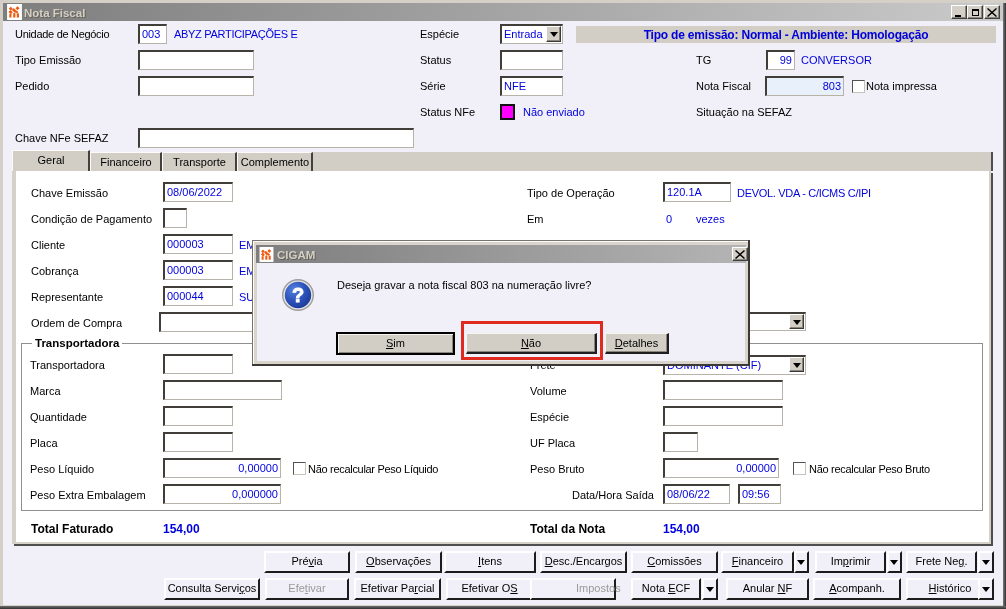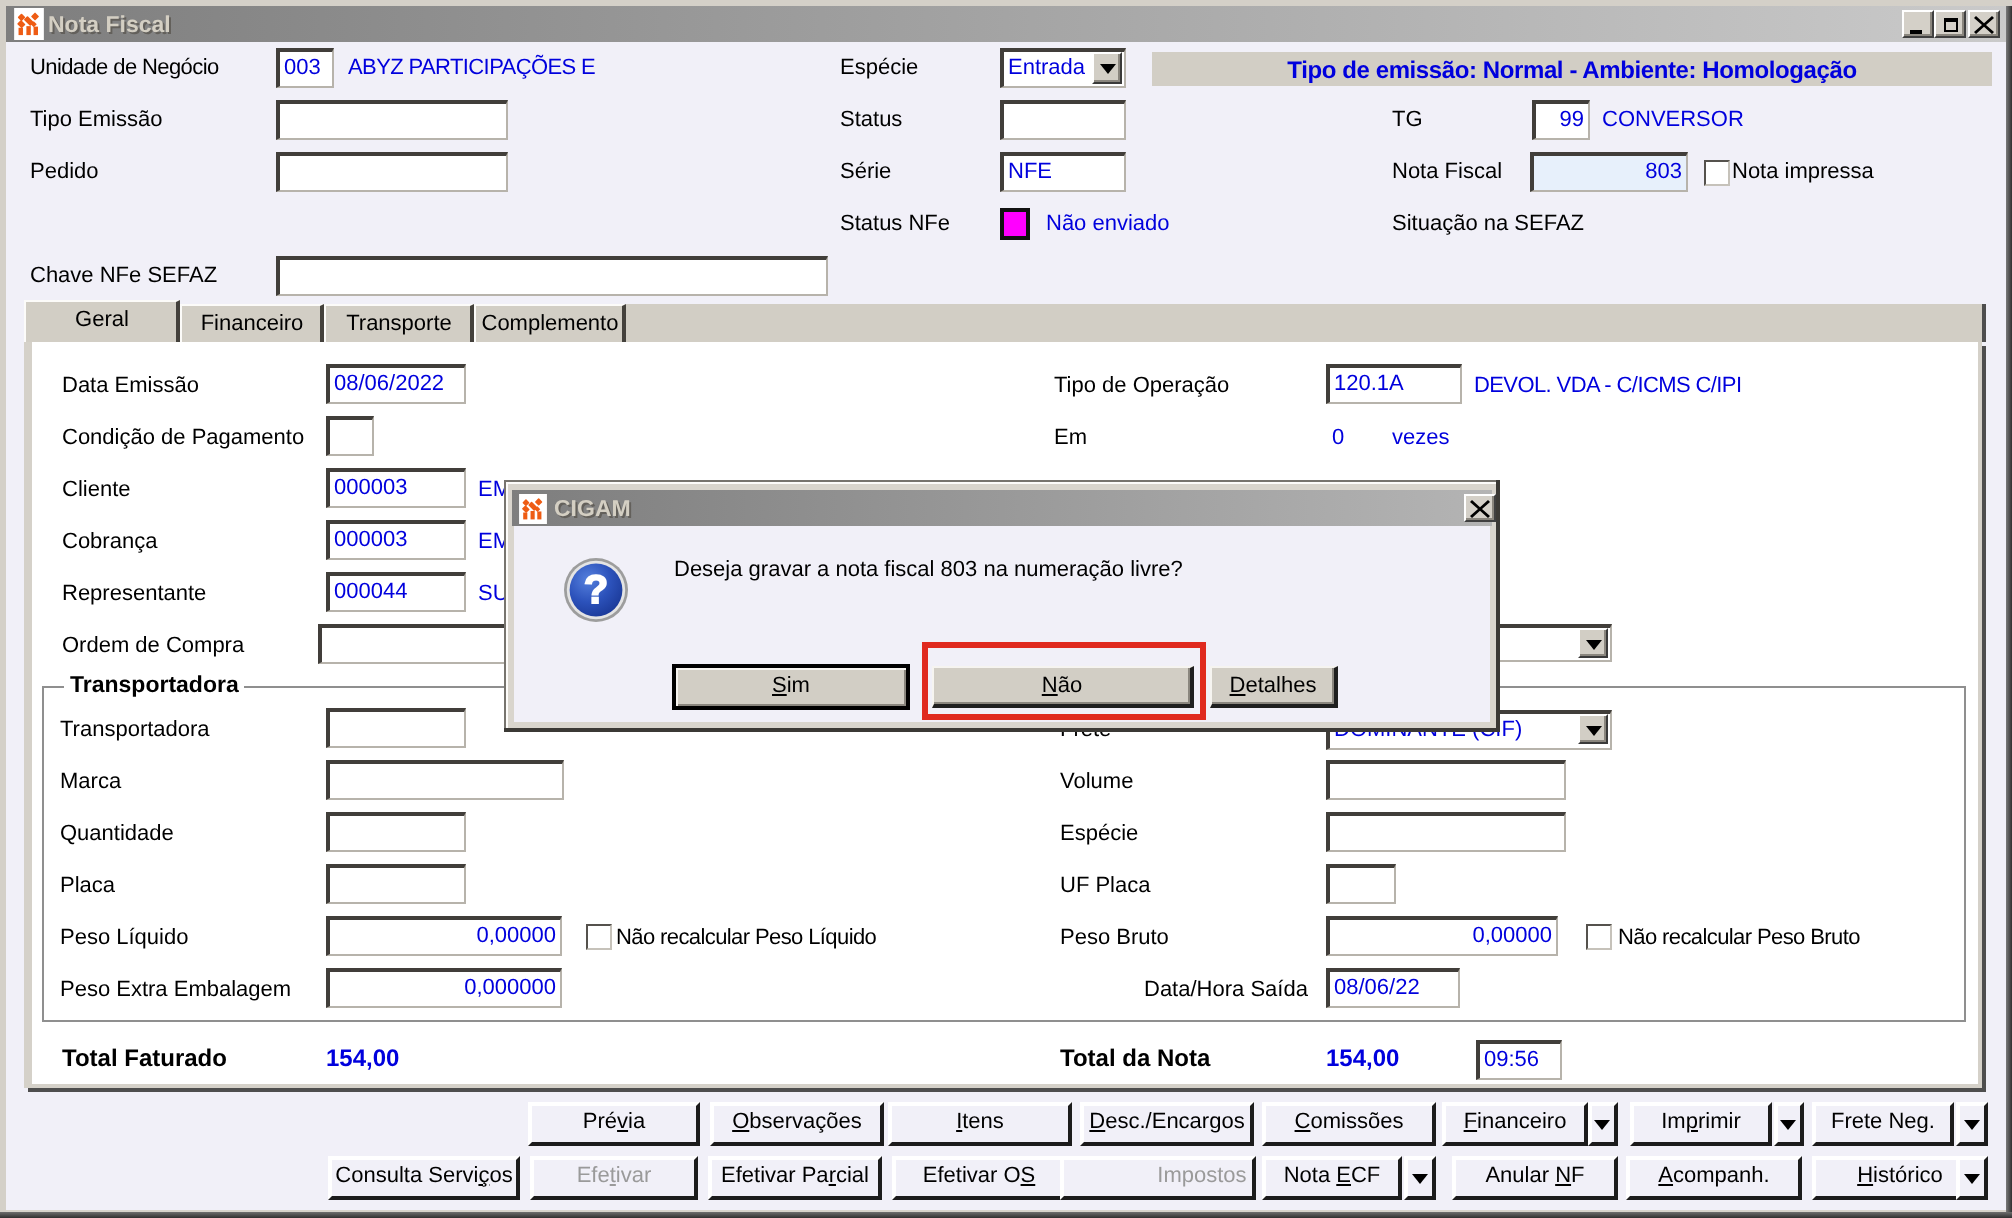--- a/index.html
+++ b/index.html
@@ -122,21 +122,21 @@
 
 <div class="abs" style="left:12px;top:150px;width:78px;height:21px;background:#d2cec5;border-top:1px solid #fcfbf9;border-left:1px solid #fcfbf9;border-right:2px solid #44413c;"></div>
 <div class="lbl" style="left:12px;top:154px;width:78px;text-align:center;">Geral</div>
 <div class="abs" style="left:90px;top:152px;width:72px;height:19px;background:#d2cec5;border-top:1px solid #fcfbf9;border-left:1px solid #fcfbf9;border-right:2px solid #44413c;"></div>
 <div class="lbl" style="left:90px;top:156px;width:72px;text-align:center;">Financeiro</div>
 <div class="abs" style="left:162px;top:152px;width:75px;height:19px;background:#d2cec5;border-top:1px solid #fcfbf9;border-left:1px solid #fcfbf9;border-right:2px solid #44413c;"></div>
 <div class="lbl" style="left:162px;top:156px;width:75px;text-align:center;">Transporte</div>
 <div class="abs" style="left:237px;top:152px;width:76px;height:19px;background:#d2cec5;border-top:1px solid #fcfbf9;border-left:1px solid #fcfbf9;border-right:2px solid #44413c;"></div>
 <div class="lbl" style="left:237px;top:156px;width:76px;text-align:center;">Complemento</div>
 
-<div class="lbl" style="left:31px;top:187px;">Data Emissão</div>
+<div class="lbl" style="left:31px;top:187px;">Chave Emissão</div>
 <div class="inp" style="left:163px;top:182px;width:70px;height:20px;">08/06/2022</div>
 <div class="lbl" style="left:527px;top:187px;">Tipo de Operação</div>
 <div class="inp" style="left:663px;top:182px;width:68px;height:20px;">120.1A</div>
 <div class="lbl blu t" style="left:737px;top:187px;">DEVOL. VDA - C/ICMS C/IPI</div>
 
 <div class="lbl" style="left:31px;top:213px;">Condição de Pagamento</div>
 <div class="inp" style="left:163px;top:208px;width:24px;height:20px;"></div>
 <div class="lbl" style="left:527px;top:213px;">Em</div>
 <div class="lbl blu" style="left:666px;top:213px;">0</div>
 <div class="lbl blu" style="left:696px;top:213px;">vezes</div>
@@ -188,21 +188,21 @@
 <div class="lbl t" style="left:308px;top:463px;">Não recalcular Peso Líquido</div>
 <div class="lbl" style="left:530px;top:463px;">Peso Bruto</div>
 <div class="inp r" style="left:663px;top:458px;width:116px;height:20px;">0,00000</div>
 <div class="chk" style="left:793px;top:462px;"></div>
 <div class="lbl t" style="left:809px;top:463px;">Não recalcular Peso Bruto</div>
 
 <div class="lbl" style="left:30px;top:489px;">Peso Extra Embalagem</div>
 <div class="inp r" style="left:163px;top:484px;width:118px;height:20px;">0,000000</div>
 <div class="lbl" style="left:558px;top:489px;padding-left:14px;">Data/Hora Saída</div>
 <div class="inp" style="left:663px;top:484px;width:67px;height:20px;">08/06/22</div>
-<div class="inp" style="left:738px;top:484px;width:43px;height:20px;margin-top:36px;">09:56</div>
+<div class="inp" style="left:738px;top:484px;width:43px;height:20px;">09:56</div>
 
 <div class="lbl b" style="left:31px;top:522px;font-size:12px;">Total Faturado</div>
 <div class="lbl b blu" style="left:163px;top:522px;font-size:12px;">154,00</div>
 <div class="lbl b" style="left:530px;top:522px;font-size:12px;">Total da Nota</div>
 <div class="lbl b blu" style="left:663px;top:522px;font-size:12px;">154,00</div>
 
 <div class="btn" style="left:264px;top:551px;width:86px;">Pré<u>v</u>ia</div>
 <div class="btn" style="left:355px;top:551px;width:87px;"><u>O</u>bservações</div>
 <div class="btn" style="left:444px;top:551px;width:92px;"><u>I</u>tens</div>
 <div class="btn" style="left:540px;top:551px;width:87px;"><u>D</u>esc./Encargos</div>
@@ -211,21 +211,21 @@
 <div class="btn arr" style="left:794px;top:551px;width:15px;"></div>
 <div class="btn" style="left:815px;top:551px;width:71px;">Im<u>p</u>rimir</div>
 <div class="btn arr" style="left:887px;top:551px;width:15px;"></div>
 <div class="btn" style="left:906px;top:551px;width:71px;">Frete Ne<u>g</u>.</div>
 <div class="btn arr" style="left:978px;top:551px;width:16px;"></div>
 
 <div class="btn" style="left:164px;top:578px;width:96px;">Consulta Servi<u>ç</u>os</div>
 <div class="btn dis" style="left:265px;top:578px;width:84px;">Efe<u>t</u>ivar</div>
 <div class="btn" style="left:354px;top:578px;width:87px;">Efetivar Pa<u>r</u>cial</div>
 <div class="btn" style="left:446px;top:578px;width:87px;">Efetivar O<u>S</u></div>
-<div class="btn dis" style="left:530px;top:578px;width:98px;padding-left:44px;">Impostos</div>
+<div class="btn dis" style="left:530px;top:578px;width:86px;padding-left:44px;">Impostos</div>
 <div class="btn" style="left:631px;top:578px;width:70px;">Nota <u>E</u>CF</div>
 <div class="btn arr" style="left:702px;top:578px;width:16px;"></div>
 <div class="btn" style="left:726px;top:578px;width:83px;">Anular <u>N</u>F</div>
 <div class="btn" style="left:813px;top:578px;width:88px;"><u>A</u>companh.</div>
 <div class="btn" style="left:906px;top:578px;width:88px;"><u>H</u>istórico</div>
 <div class="btn arr" style="left:978px;top:578px;width:16px;"></div>
 
 <div class="abs" style="left:252px;top:240px;width:498px;height:126px;background:#f1f0f8;
  border:1px solid #77746e;
  box-shadow:inset 1px 1px 0 #fdfcfa, inset 0 0 0 4px #d9d5cd;"></div>

